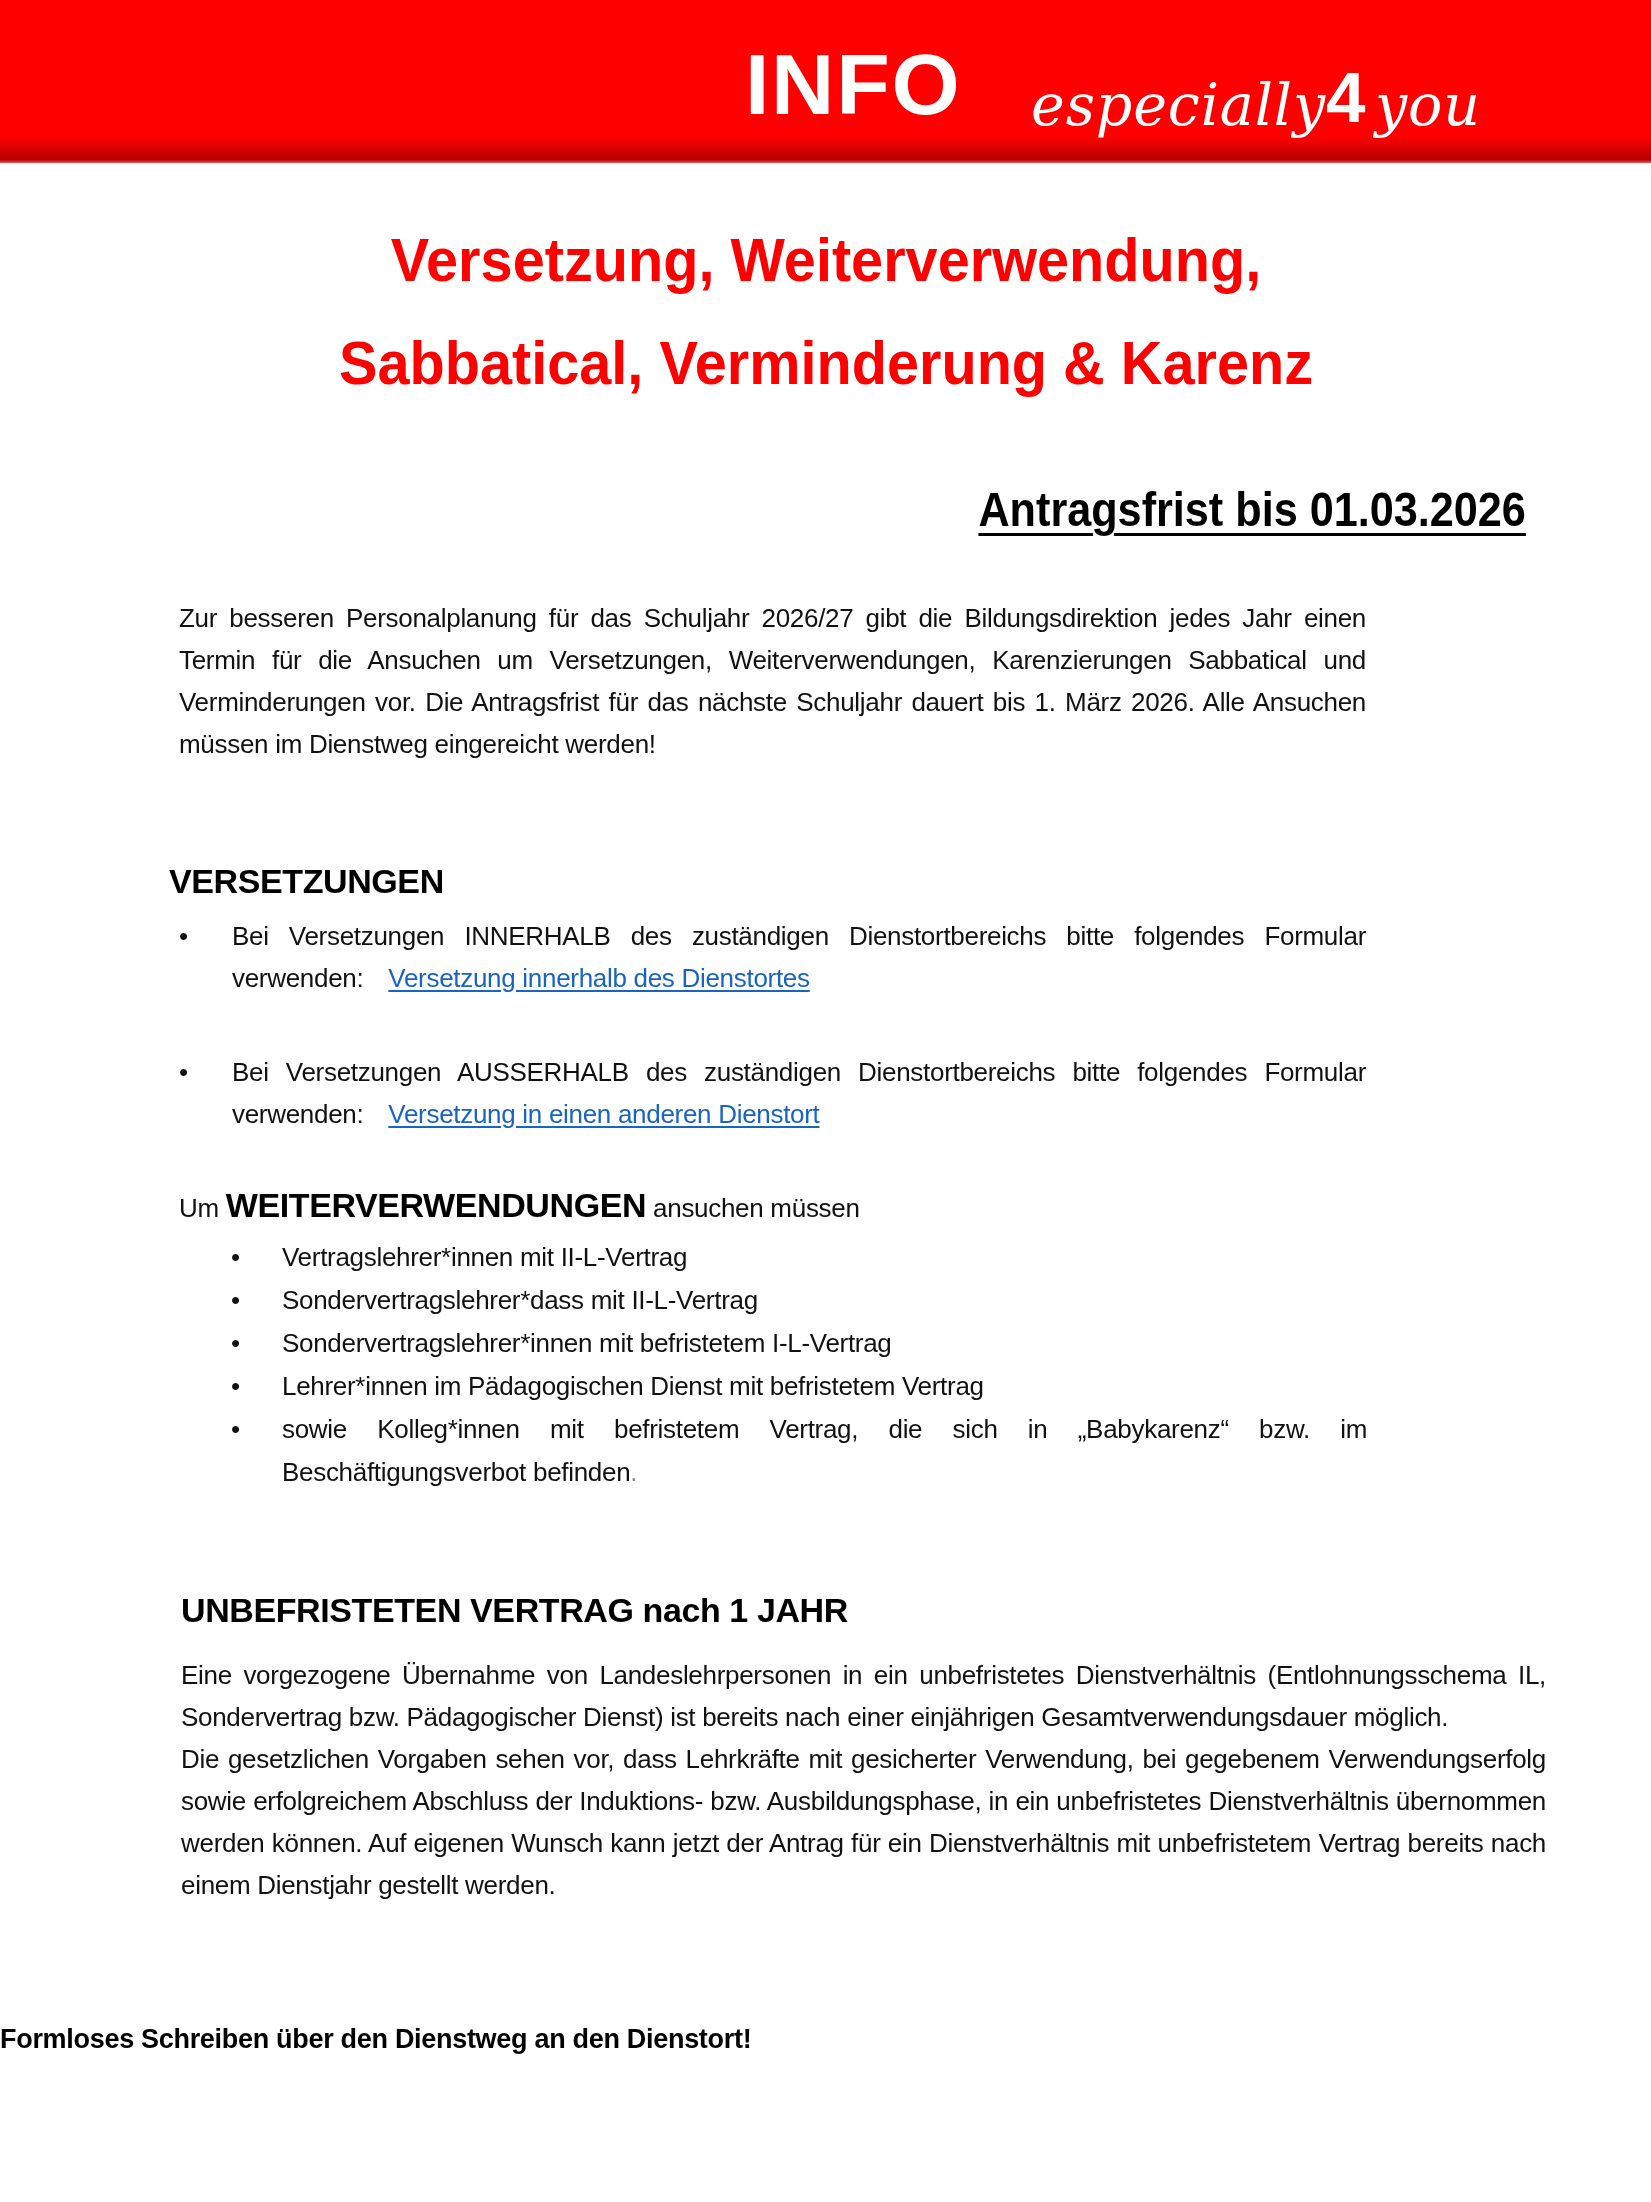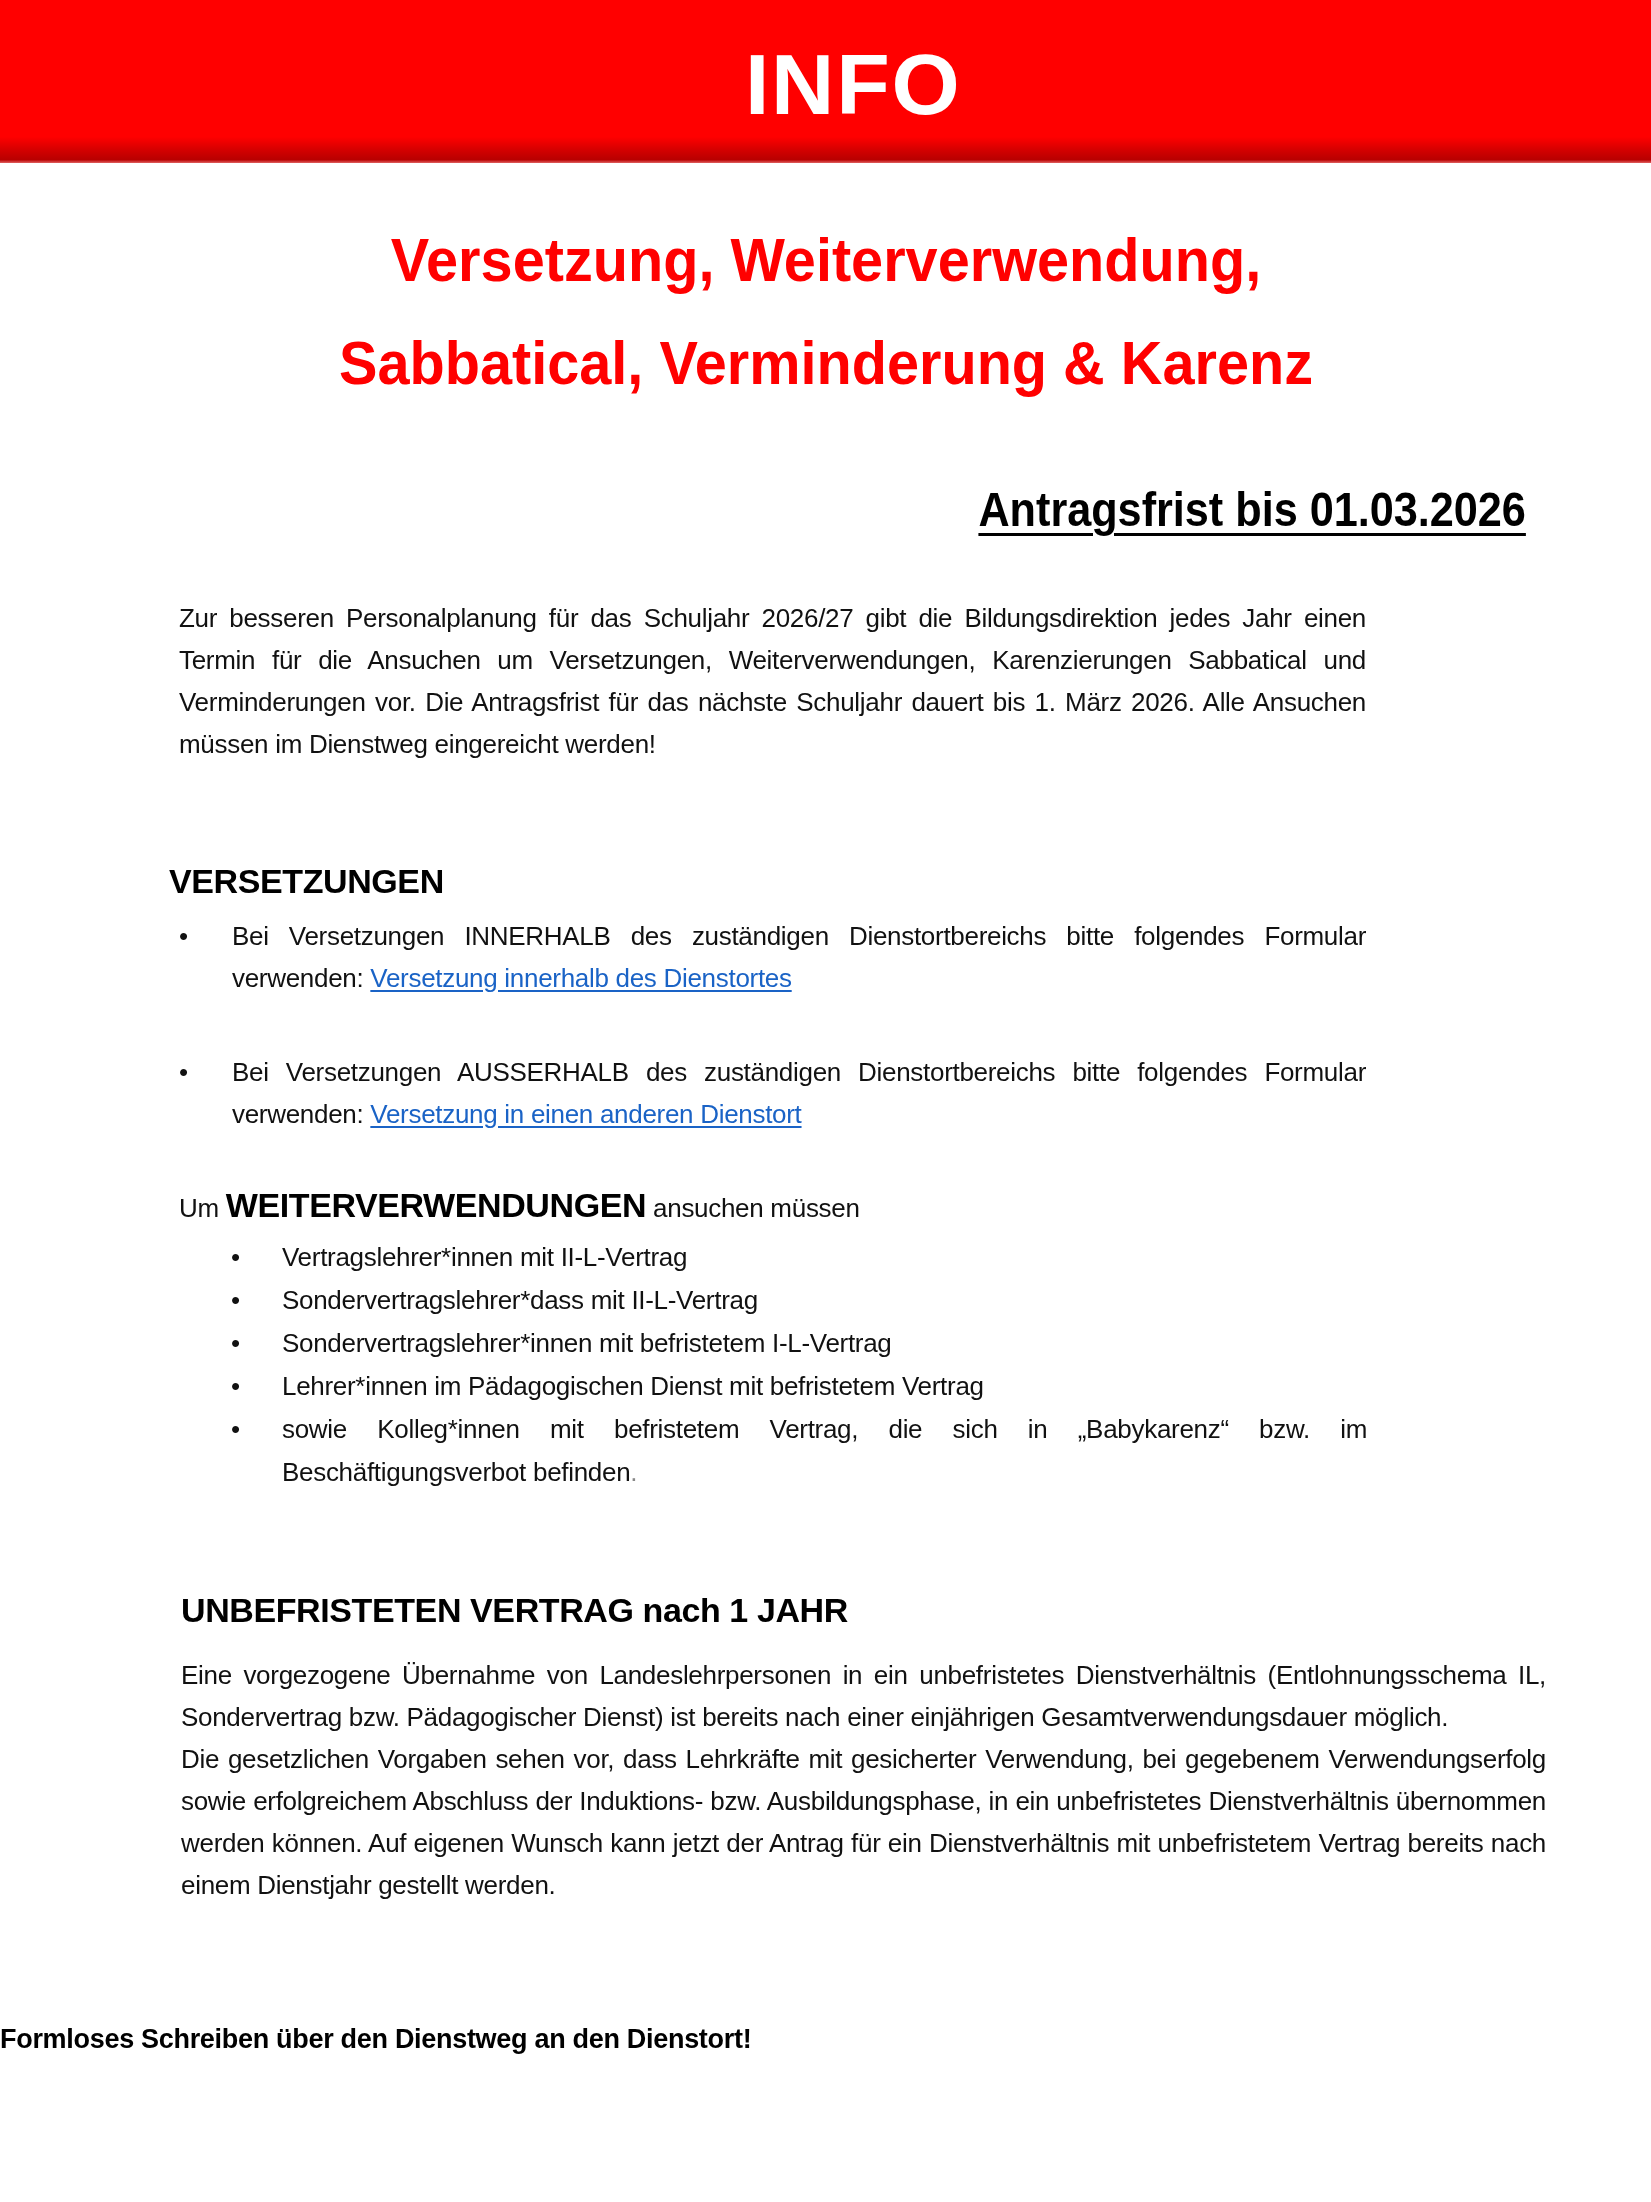--- a/index.html
+++ b/index.html
@@ -28,40 +28,41 @@
   .intro { left: 179px; top: 597px; width: 1187px; }
 
   .h2 { position: absolute; font-weight: bold; font-size: 34px; color: #000; line-height: 1; letter-spacing: -0.4px; }
   .h-versetz { left: 169px; top: 864px; }
 
   .bullet-block { position: absolute; left: 179px; width: 1187px; font-size: 26px; line-height: 42px; letter-spacing: -0.3px; }
   .bullet-block .dot { position: absolute; left: 0; top: 0; }
   .bullet-block .text { margin-left: 53px; text-align: justify; text-align-last: left; }
   .b1 { top: 915px; }
   .b2 { top: 1051px; }
-  .link { color: #1a63c6; text-decoration: underline; text-underline-offset: 3.4px; }
+  .link { color: #1a63c6; text-decoration: underline; text-underline-offset: 3.4px; margin-left: 18px; }
 
   .weiter-line { position: absolute; left: 179px; top: 1186px; font-size: 26px; color: #111; letter-spacing: -0.3px; }
   .weiter-line b { font-size: 34px; color: #000; letter-spacing: -0.4px; }
 
   .list2 { position: absolute; left: 231px; top: 1236px; width: 1136px; font-size: 26px; line-height: 43px; letter-spacing: -0.3px; margin: 0; padding: 0; list-style: none; }
   .list2 li { position: relative; padding-left: 51px; text-align: justify; text-align-last: left; }
   .list2 li .dot { position: absolute; left: 0; top: 0; }
   .gray-dot { color: #888; }
 
   .h-unbef { left: 181px; top: 1593px; }
   .unbef { left: 181px; top: 1654px; width: 1365px; }
   .closing { position: absolute; left: 0; width: 1652px; top: 2024px; 
              font-weight: bold; font-size: 27px; color: #000; letter-spacing: -0.3px; }
 </style>
 </head>
 <body>
 
 <div class="header">
   <div class="brand-info">INFO</div>
+  <div class="brand-script"><span>especially</span><span class="brand-four">4</span><span style="margin-left:8.6px">you</span></div>
 </div>
 
 <div class="title l1">Versetzung, Weiterverwendung,</div>
 <div class="title l2">Sabbatical, Verminderung &amp; Karenz</div>
 
 <div class="deadline">
   <span>Antragsfrist bis 01.03.2026</span>
 </div>
 
 <div class="p intro">

